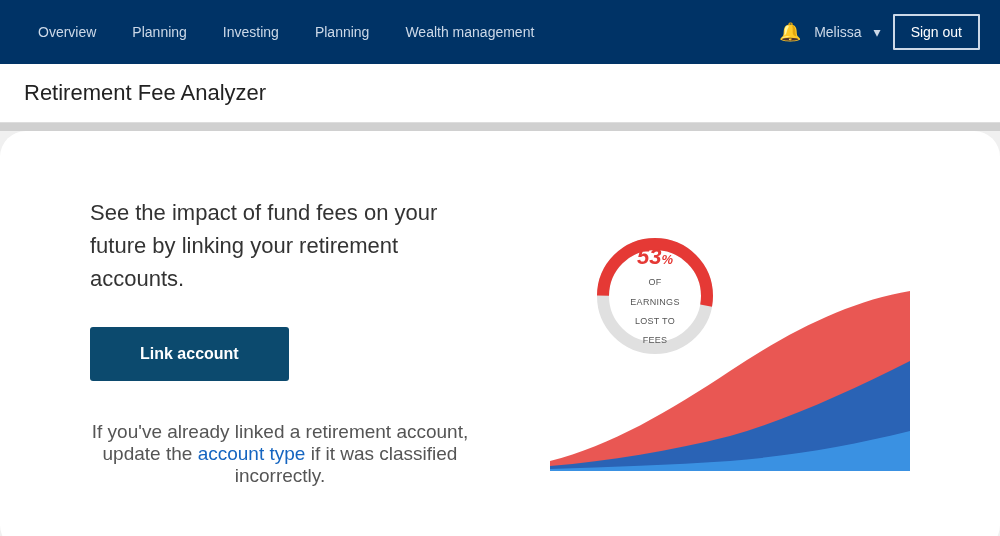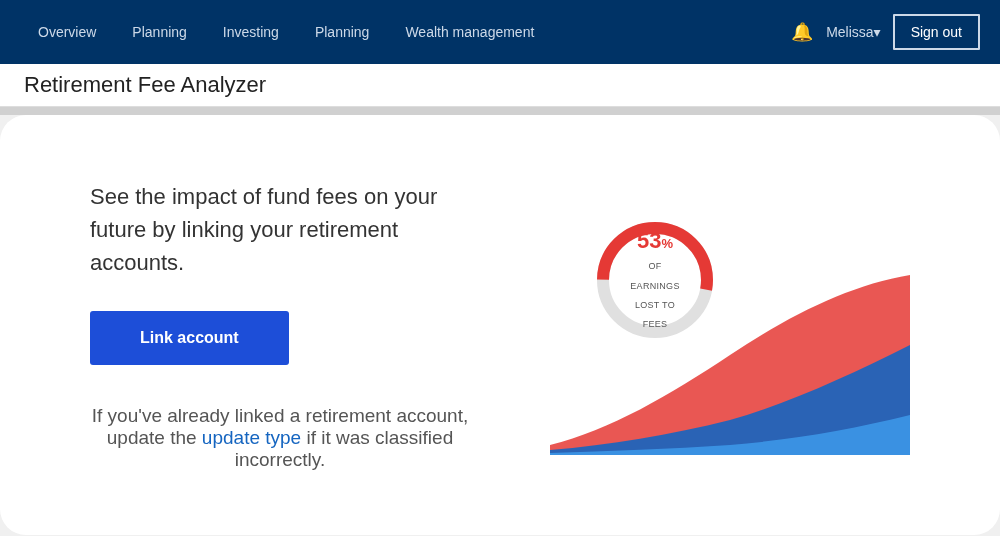--- a/index.html
+++ b/index.html
@@ -35,36 +35,36 @@
       color: #ccd9e8;
       font-size: 18px;
       cursor: pointer;
     }
     .user-btn {
       color: #ccd9e8;
       font-size: 14px;
       cursor: pointer;
       display: flex;
       align-items: center;
-      gap: 0;
+      gap: 12px;
     }
     .sign-out-btn {
       background: transparent;
       border: 2px solid #ccd9e8;
       color: #fff;
       padding: 8px 16px;
       font-size: 14px;
       cursor: pointer;
       border-radius: 1px;
     }
 
     
     .page-header {
       background: #fff;
-      padding: 8px 24px;
+      padding: 16px 24px;
       border-bottom: 1px solid #ddd;
     }
     .page-title {
       font-size: 22px;
       font-weight: 400;
       color: #222;
     }
     .gray-bar {
       height: 8px;
       background: #d0d0d0;
@@ -85,21 +85,21 @@
       flex-direction: column;
       align-items: flex-start;
       gap: 32px;
     }
     .promo-text {
       font-size: 22px;
       color: #333;
       line-height: 1.5;
     }
     .link-account-btn {
-      background: #1d4ed8;
+      background: #0c4a6e;
       color: #fff;
       border: none;
       padding: 18px 50px;
       font-size: 16px;
       font-weight: bold;
       cursor: pointer;
       border-radius: 3px;
     }
     .footer-note {
       font-size: 19px;
@@ -134,20 +134,21 @@
       top: 50%;
       left: 50%;
       transform: translate(-50%, -50%);
       text-align: center;
       line-height: 1.2;
     }
     .donut-percent {
       font-size: 22px;
       font-weight: bold;
       color: #e53935;
+      font-style: italic;
     }
     .donut-sup {
       font-size: 13px;
       font-weight: bold;
       color: #e53935;
     }
     .donut-label {
       font-size: 9px;
       color: #555;
       text-transform: uppercase;
@@ -189,21 +190,21 @@
 </div>
 
 <div class="gray-bar"></div>
 
 <div class="content-area">
 
   <div class="left-section">
     <p class="promo-text">See the impact of fund fees on your<br>future by linking your retirement accounts.</p>
     <button class="link-account-btn">Link account</button>
     <div class="footer-note">
-      <span>If you've already linked a retirement account,<br>update the </span><a class="footer-link">update type</a><span> if it was classified incorrectly.</span>
+      <span>If you've already linked a retirement account,<br>update the </span><a class="footer-link">account type</a><span> if it was classified incorrectly.</span>
     </div>
   </div>
 
   <div class="right-section">
 
     <div class="donut-container">
       <svg width="130" height="130" viewBox="0 0 130 130">
 
         <circle cx="65" cy="65" r="52" fill="none" stroke="#e0e0e0" stroke-width="12"></circle>
 

